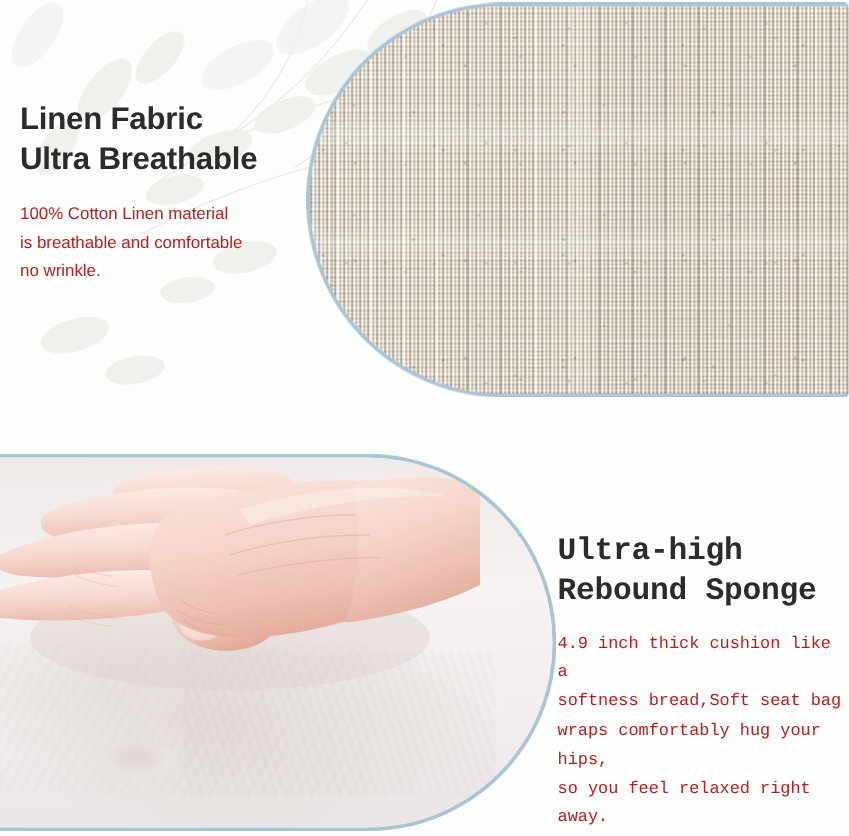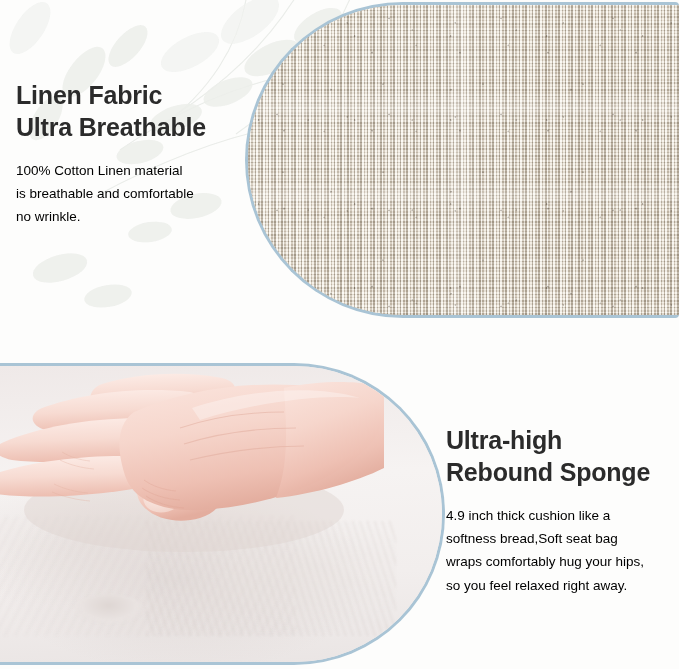--- a/index.html
+++ b/index.html
@@ -141,34 +141,35 @@
   
   .text-top {
     position: absolute;
     left: 16px; top: 80px;
     width: 230px;
   }
   .text-bottom {
     position: absolute;
     left: 446px; top: 425px;
     width: 230px;
+    font-family: Liberation Mono, monospace;
   }
   .headline {
     font-size: 25px;
     font-weight: bold;
     color: #2b2b2b;
     line-height: 1.26;
     letter-spacing: -0.2px;
     margin: 0;
     white-space: pre-line;
   }
   .body-copy {
     font-size: 13.5px;
     font-weight: normal;
-    color: #000000;
+    color: #b91c1c;
     line-height: 1.72;
     margin: 0;
     padding-top: 16px;
     white-space: pre-line;
   }
 </style>
 </head>
 <body>
 
 <div id="stage">

